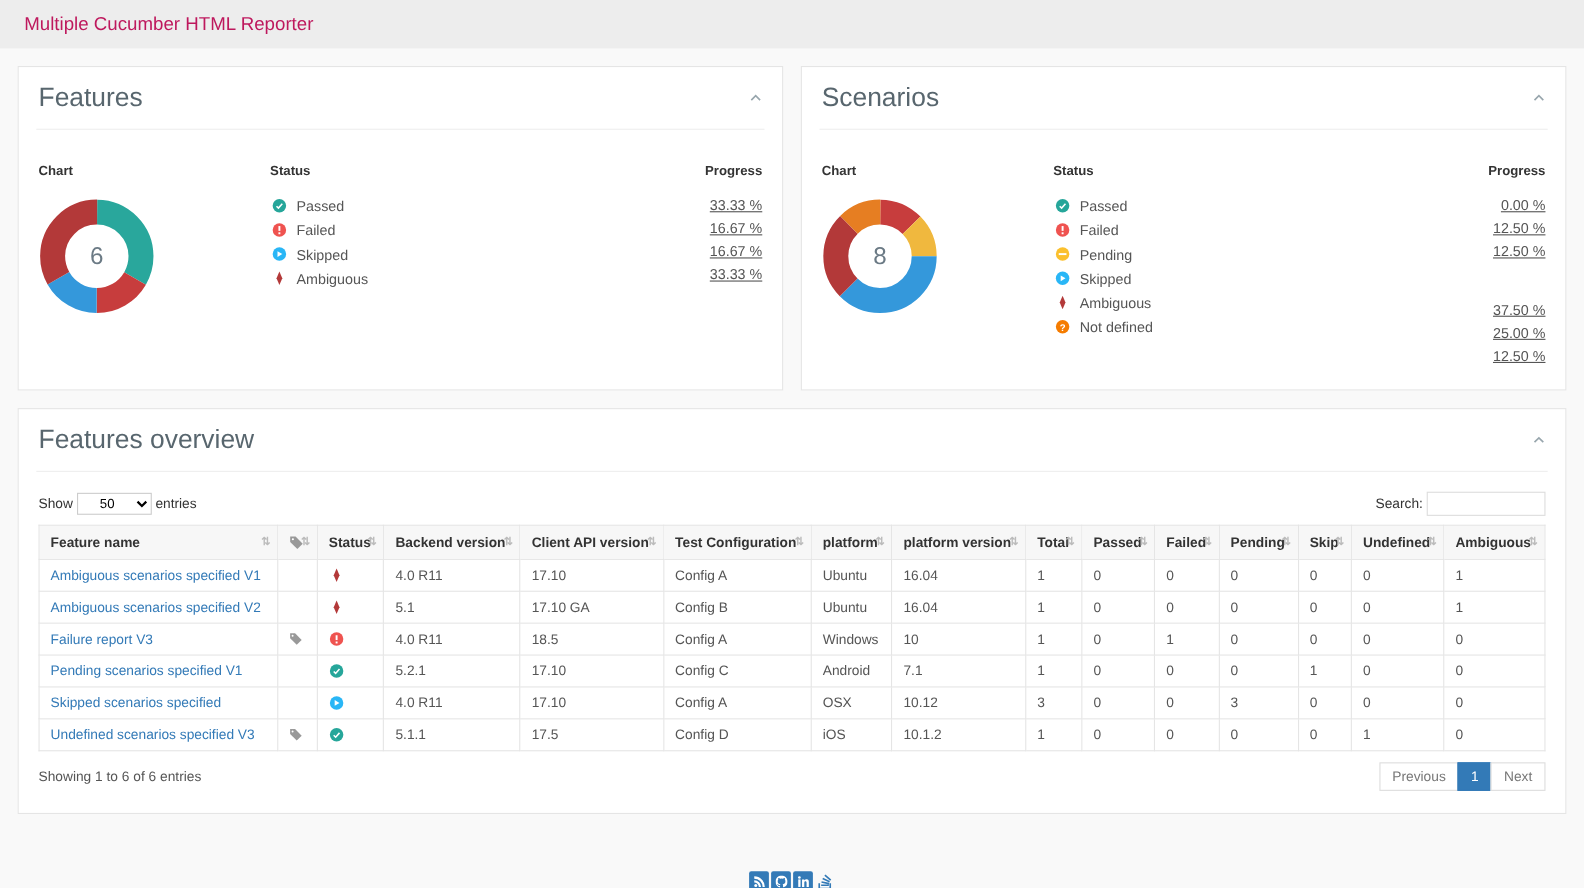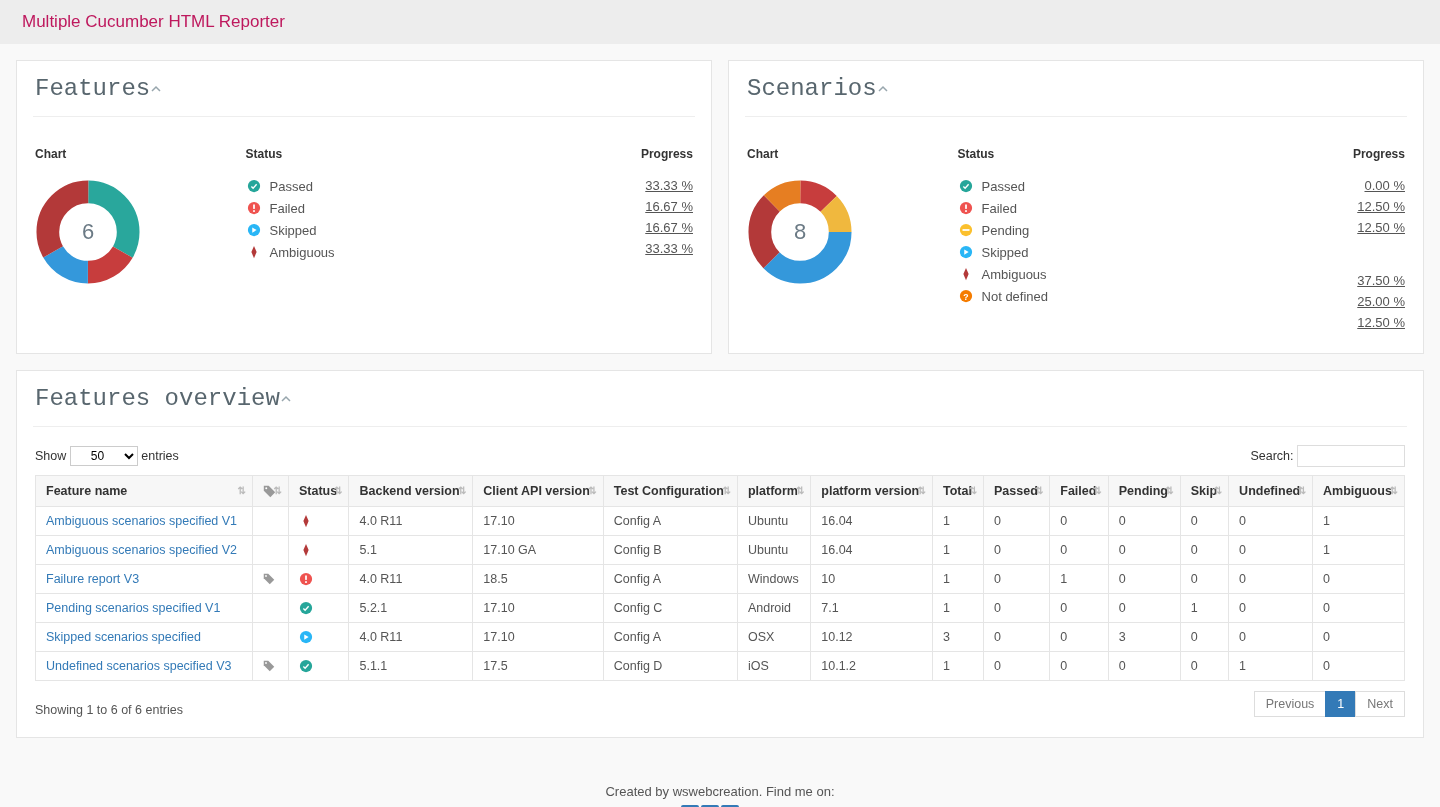--- a/index.html
+++ b/index.html
@@ -4,21 +4,21 @@
 <style>
 * { box-sizing: border-box; margin: 0; padding: 0; }
 body { font-family: "Helvetica Neue", Helvetica, Arial, sans-serif; font-size: 13px; color: #555; background: #f9f9f9; }
 .navbar { background: #ededed; padding: 12px 22px; }
 .navbar-brand { font-size: 17px; color: #be185d; font-weight: 400; }
 .container { padding: 16px; }
 .row { display: flex; gap: 16px; margin-bottom: 16px; }
 .col-6 { flex: 0 0 calc(50% - 8px); }
 .col-12 { flex: 0 0 100%; }
 .panel { background: #fff; border: 1px solid #e5e5e5; border-radius: 0; }
-.panel-heading { padding: 14px 18px 6px; display: flex; justify-content: flex-start; align-items: center; font-family: Liberation Mono, monospace; }
+.panel-heading { padding: 14px 18px 6px; display: flex; justify-content: space-between; align-items: center; }
 .panel-title { font-size: 24px; font-weight: 300; color: #58666e; }
 .panel-body { padding: 14px 18px 20px; }
 .chevron { color: #98a6ad; cursor: pointer; }
 hr.sep { border: none; border-top: 1px solid #eee; margin: 8px 16px 0; }
 .stats-row { display: flex; }
 .stats-col-chart { width: 32%; }
 .stats-col-status { width: 48%; }
 .stats-col-prog { width: 20%; text-align: right; }
 .stats-header { font-size: 12px; font-weight: 700; color: #333; padding-bottom: 8px; margin-top: 16px; }
 .donut-wrap { position: relative; width: 106px; height: 106px; margin-top: 10px; }
@@ -38,21 +38,21 @@
 .table-controls { display: flex; justify-content: space-between; align-items: center; margin: 4px 0 8px; font-size: 12.5px; color: #333; }
 .table-controls select { font-size: 12px; padding: 1px 16px; border: 1px solid #ccc; background:#fff; }
 .table-controls input { border: 1px solid #ddd; padding: 3px 6px; font-size: 12.5px; width: 108px; }
 table.data { width: 100%; border-collapse: collapse; font-size: 12.5px; }
 table.data th { background: #f7f7f7; border: 1px solid #e5e5e5; padding: 8px 10px; text-align: left; font-weight: 700; color: #333; position: relative; }
 table.data th .sort { position: absolute; right: 6px; top: 50%; transform: translateY(-50%); color: #bbb; font-size: 10px; line-height: 8px; }
 table.data td { border: 1px solid #e5e5e5; padding: 7px 10px; color: #555; }
 table.data td a { color: #337ab7; text-decoration: none; }
 table.data td.center { text-align: center; }
 .tag-icon { color: #999; }
-.table-footer { display: flex; justify-content: space-between; align-items: flex-end; margin-top: 10px; font-size: 12.5px; color: #555; }
+.table-footer { display: flex; justify-content: space-between; align-items: center; margin-top: 10px; font-size: 12.5px; color: #555; }
 .pagination { display: flex; gap: 0; }
 .pagination .pg { border: 1px solid #ddd; padding: 5px 11px; font-size: 12.5px; color: #777; cursor: pointer; background: #fff; margin-left: -1px; }
 .pagination .pg.active { background: #337ab7; color: #fff; border-color: #337ab7; }
 .footer { text-align: center; padding: 30px 0; color: #555; font-size: 13px; }
 .footer-icons { margin-top: 6px; display: flex; gap: 2px; justify-content: center; }
 .footer-icons .ficon { width: 18px; height: 18px; background: #337ab7; border-radius: 2px; display: inline-flex; align-items: center; justify-content: center; color: #fff; }
 .footer-icons .ficon.so { background: transparent; color: #337ab7; }
 </style>
 </head>
 <body>
@@ -447,21 +447,20 @@
             <span class="pg">Previous</span>
             <span class="pg active">1</span>
             <span class="pg">Next</span>
           </div>
         </div>
       </div>
     </div>
   </div>
 
   <div class="footer">
-    <div>Created by wswebcreation. Find me on:</div>
     <div class="footer-icons">
       <span class="ficon">
           <svg width="11" height="11" viewBox="0 0 16 16" fill="currentColor">
             <circle cx="3" cy="13" r="2"></circle>
             <path d="M1 6a9 9 0 0 1 9 9h-3a6 6 0 0 0-6-6z"></path>
             <path d="M1 1a14 14 0 0 1 14 14h-3A11 11 0 0 0 1 4z"></path>
           </svg>
         </span>
       <span class="ficon">
           <svg width="11" height="11" viewBox="0 0 16 16" fill="currentColor">

